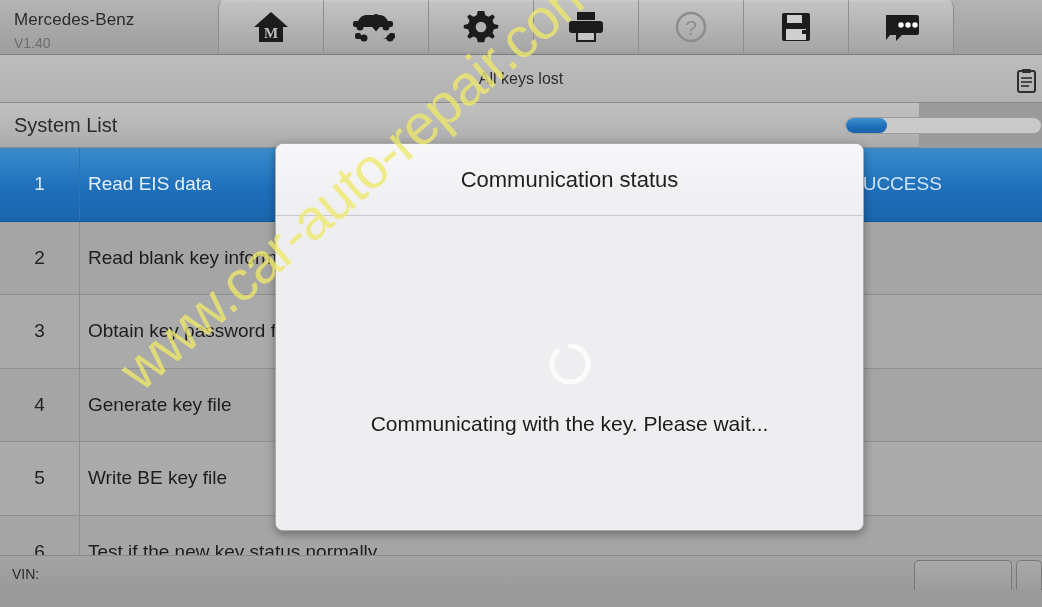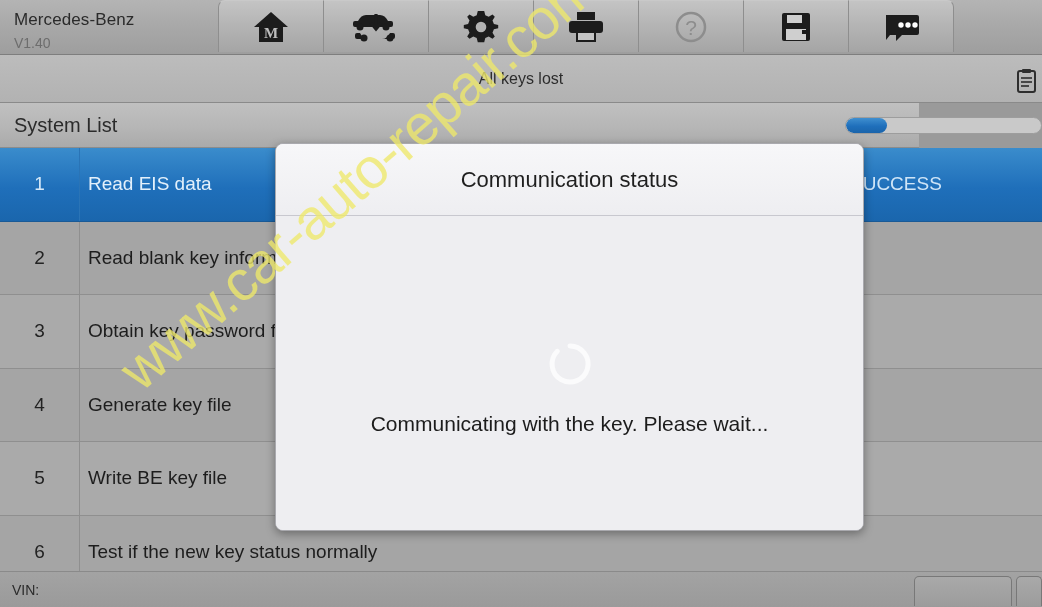--- a/index.html
+++ b/index.html
@@ -190,21 +190,21 @@
     padding-left: 10px;
     height: 100%;
     display: flex;
     align-items: center;
   }
   .row.selected .cell-status { color: #cfe5f7; }
 
   
   .bottombar {
     position: absolute;
-    bottom: 0; left: 0;
+    bottom: 16px; left: 0;
     width: 1042px;
     height: 36px;
     background: linear-gradient(to bottom, #a3a3a3 0%, #9a9a9a 100%);
     border-top: 1px solid #8a8a8a;
     display: flex;
     align-items: center;
     text-align: center;
   }
   .vin-label {
     font-size: 14px;

